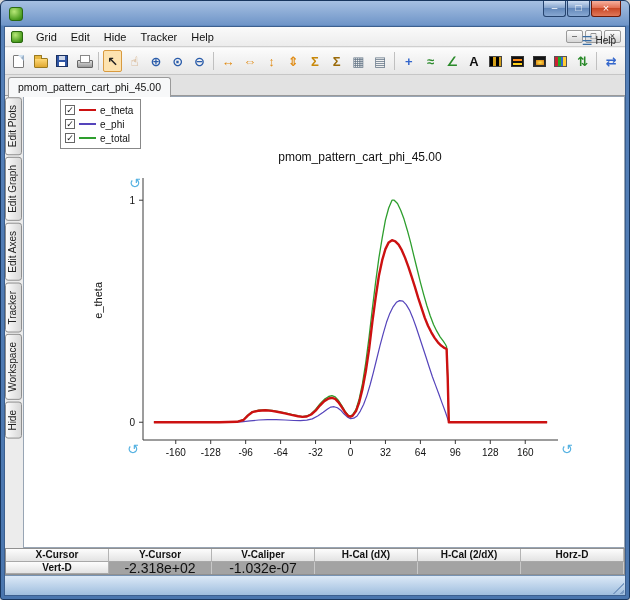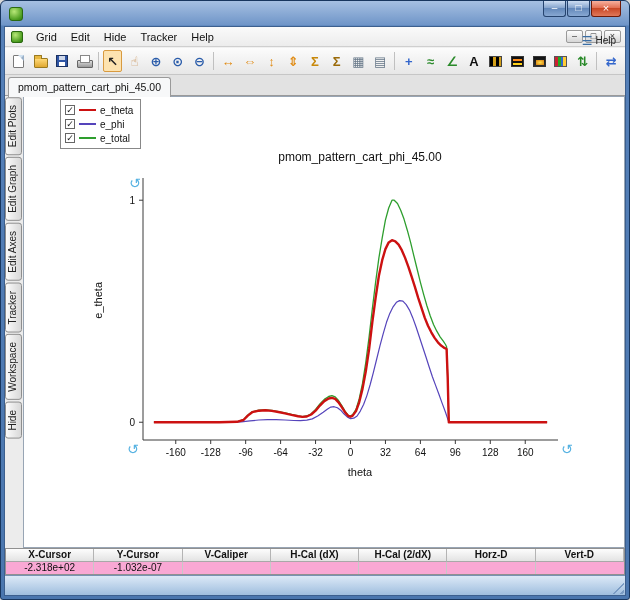--- a/index.html
+++ b/index.html
@@ -81,24 +81,24 @@
 
   
   .chartbox{ position:absolute; left:89px; top:53px; width:470px; height:340px;}
   .chart-title{ width:100%; text-align:center; font-size:12px; color:#111; padding-left:24px;}
   .chart-svg{ position:absolute; left:0; top:22px; }
   .xlabel{ position:absolute; left:0; top:316px; width:100%; text-align:center; font-size:11px; color:#111; padding-left:24px;}
   .ylabel{ position:absolute; left:68px; top:185px; writing-mode:vertical-rl; transform:rotate(180deg); font-size:11px; color:#111;}
 
   
   .status-table{ position:absolute; left:0; right:0; bottom:20px; height:27px; border:1px solid #909090;
-    display:grid; grid-template-columns:repeat(7,1fr); grid-template-rows:13px 12px; background:#fff;}
+    display:grid; grid-template-columns:repeat(6,1fr); grid-template-rows:13px 12px; background:#fff;}
   .st-h{ background:linear-gradient(#fdfdfd,#e3e3e3); border-right:1px solid #b4b4b4; border-bottom:1px solid #a8a8a8;
     font-size:10px; font-weight:bold; text-align:center; line-height:12px; color:#111;}
-  .st-v{ background:#f9a8d4; border-right:1px solid #c8c8c8; font-size:10px; text-align:center; line-height:12px; color:#111;}
+  .st-v{ background:#a3a3a3; border-right:1px solid #c8c8c8; font-size:14px; text-align:center; line-height:12px; color:#111;}
   .st-h:last-of-type,.st-v:last-of-type{ border-right:none; }
 
   
   .bottomstrip{ position:absolute; left:0; right:0; bottom:0; height:20px; border-top:1px solid #7793b3;
     background:linear-gradient(#dce9f7,#9fbede);}
   .grip{ position:absolute; right:1px; bottom:1px; width:13px; height:13px;
     background:repeating-linear-gradient(135deg,#7b9cc4 0 2px,transparent 2px 5px);
     clip-path:polygon(100% 0,100% 100%,0 100%);}
 </style>
 </head>
@@ -288,21 +288,20 @@
               <text x="22" y="253.73728813559322" font-size="10" fill="#111" text-anchor="end">0</text>
               <line x1="26" y1="28.203389830508513" x2="30" y2="28.203389830508513" stroke="#3a3a3a" stroke-width="1"></line>
               <text x="22" y="31.703389830508513" font-size="10" fill="#111" text-anchor="end">1</text>
               <polyline points="40.9,250.2 106.4,250.2 123.9,249.8 130.5,247.6 134.8,243.1 139.2,239.8 145.8,238.2 152.3,237.8 158.9,238.5 165.4,239.6 172.0,240.9 178.5,242.5 185.1,244.0 189.4,244.7 193.8,244.0 198.2,241.8 202.6,237.4 206.9,232.0 211.3,227.4 215.7,224.5 218.9,223.6 222.2,224.9 225.5,228.5 228.8,233.6 232.0,239.1 235.3,243.4 237.5,244.0 239.7,242.5 243.0,237.4 246.2,226.9 249.5,211.4 252.8,190.3 256.1,164.8 259.3,137.0 262.6,110.4 265.9,85.9 269.2,65.9 272.4,48.2 275.7,36.0 279.0,28.2 281.2,28.2 284.5,31.5 287.7,38.2 291.0,47.1 294.3,58.2 297.6,70.4 300.8,83.7 304.1,97.0 307.4,110.4 310.7,122.6 313.9,133.7 317.2,143.7 320.5,152.5 323.8,159.2 327.1,164.8 330.3,169.2 332.5,172.5 333.6,174.7 334.7,205.8 335.8,250.2 346.7,250.2 434.1,250.2" fill="none" stroke="#2e9e2e" stroke-width="1.3" stroke-linejoin="round"></polyline>
               <polyline points="40.9,250.2 117.4,250.2 128.3,249.8 137.0,248.9 145.8,248.0 154.5,247.6 163.2,247.6 172.0,248.0 180.7,248.5 187.3,248.7 193.8,248.2 199.3,246.9 204.7,244.0 210.2,240.2 214.6,236.9 217.8,235.1 221.1,234.7 224.4,235.8 227.7,238.2 230.9,241.8 234.2,244.9 237.5,246.7 240.8,246.2 244.1,244.0 247.3,239.1 250.6,232.5 253.9,223.6 257.2,212.5 260.4,200.3 263.7,187.0 267.0,173.6 270.3,161.4 273.5,150.3 276.8,141.4 280.1,134.8 283.4,130.3 286.6,128.6 289.9,129.2 293.2,132.6 296.5,138.1 299.8,145.9 303.0,154.8 306.3,164.8 309.6,174.7 312.9,184.7 316.1,194.7 319.4,204.7 322.7,213.6 326.0,222.5 329.2,231.4 332.5,240.2 334.7,246.9 335.8,249.6 338.0,250.2 434.1,250.2" fill="none" stroke="#5544bb" stroke-width="1.2" stroke-linejoin="round"></polyline>
               <polyline points="40.9,250.2 106.4,250.2 123.9,249.8 130.5,248.0 134.8,243.6 139.2,240.2 145.8,238.7 152.3,238.2 158.9,238.9 165.4,240.0 172.0,241.4 178.5,242.9 185.1,244.2 189.4,244.9 193.8,244.5 198.2,242.5 202.6,238.7 206.9,233.6 211.3,229.1 215.7,226.5 218.9,225.8 222.2,226.9 225.5,230.3 228.8,235.1 232.0,240.2 235.3,244.0 237.5,244.7 239.7,243.6 243.0,239.1 246.2,230.3 249.5,216.9 252.8,199.2 256.1,177.0 259.3,150.3 262.6,125.9 265.9,103.7 269.2,88.2 272.4,77.1 275.7,70.4 279.0,68.2 282.3,69.3 285.6,72.6 288.8,78.2 292.1,85.9 295.4,94.8 298.7,104.8 301.9,114.8 305.2,125.9 308.5,135.9 311.8,145.9 315.0,153.7 318.3,160.3 321.6,165.9 324.9,170.3 328.1,173.6 331.4,175.9 333.6,177.0 334.7,205.8 335.8,250.2 346.7,250.2 434.1,250.2" fill="none" stroke="#cc1111" stroke-width="2.4" stroke-linejoin="round"></polyline>
               <text x="16" y="16" font-size="14" fill="#56b2e2">↺</text>
               <text x="14" y="282" font-size="14" fill="#56b2e2">↺</text>
               <text x="448" y="282" font-size="14" fill="#56b2e2">↺</text>
             </svg>
-          <div class="xlabel">theta</div>
         </div>
       </div>
     </div>
 
     <div class="status-table">
         <div class="st-h">X-Cursor</div>
         <div class="st-h">Y-Cursor</div>
         <div class="st-h">V-Caliper</div>
         <div class="st-h">H-Cal (dX)</div>
         <div class="st-h">H-Cal (2/dX)</div>

